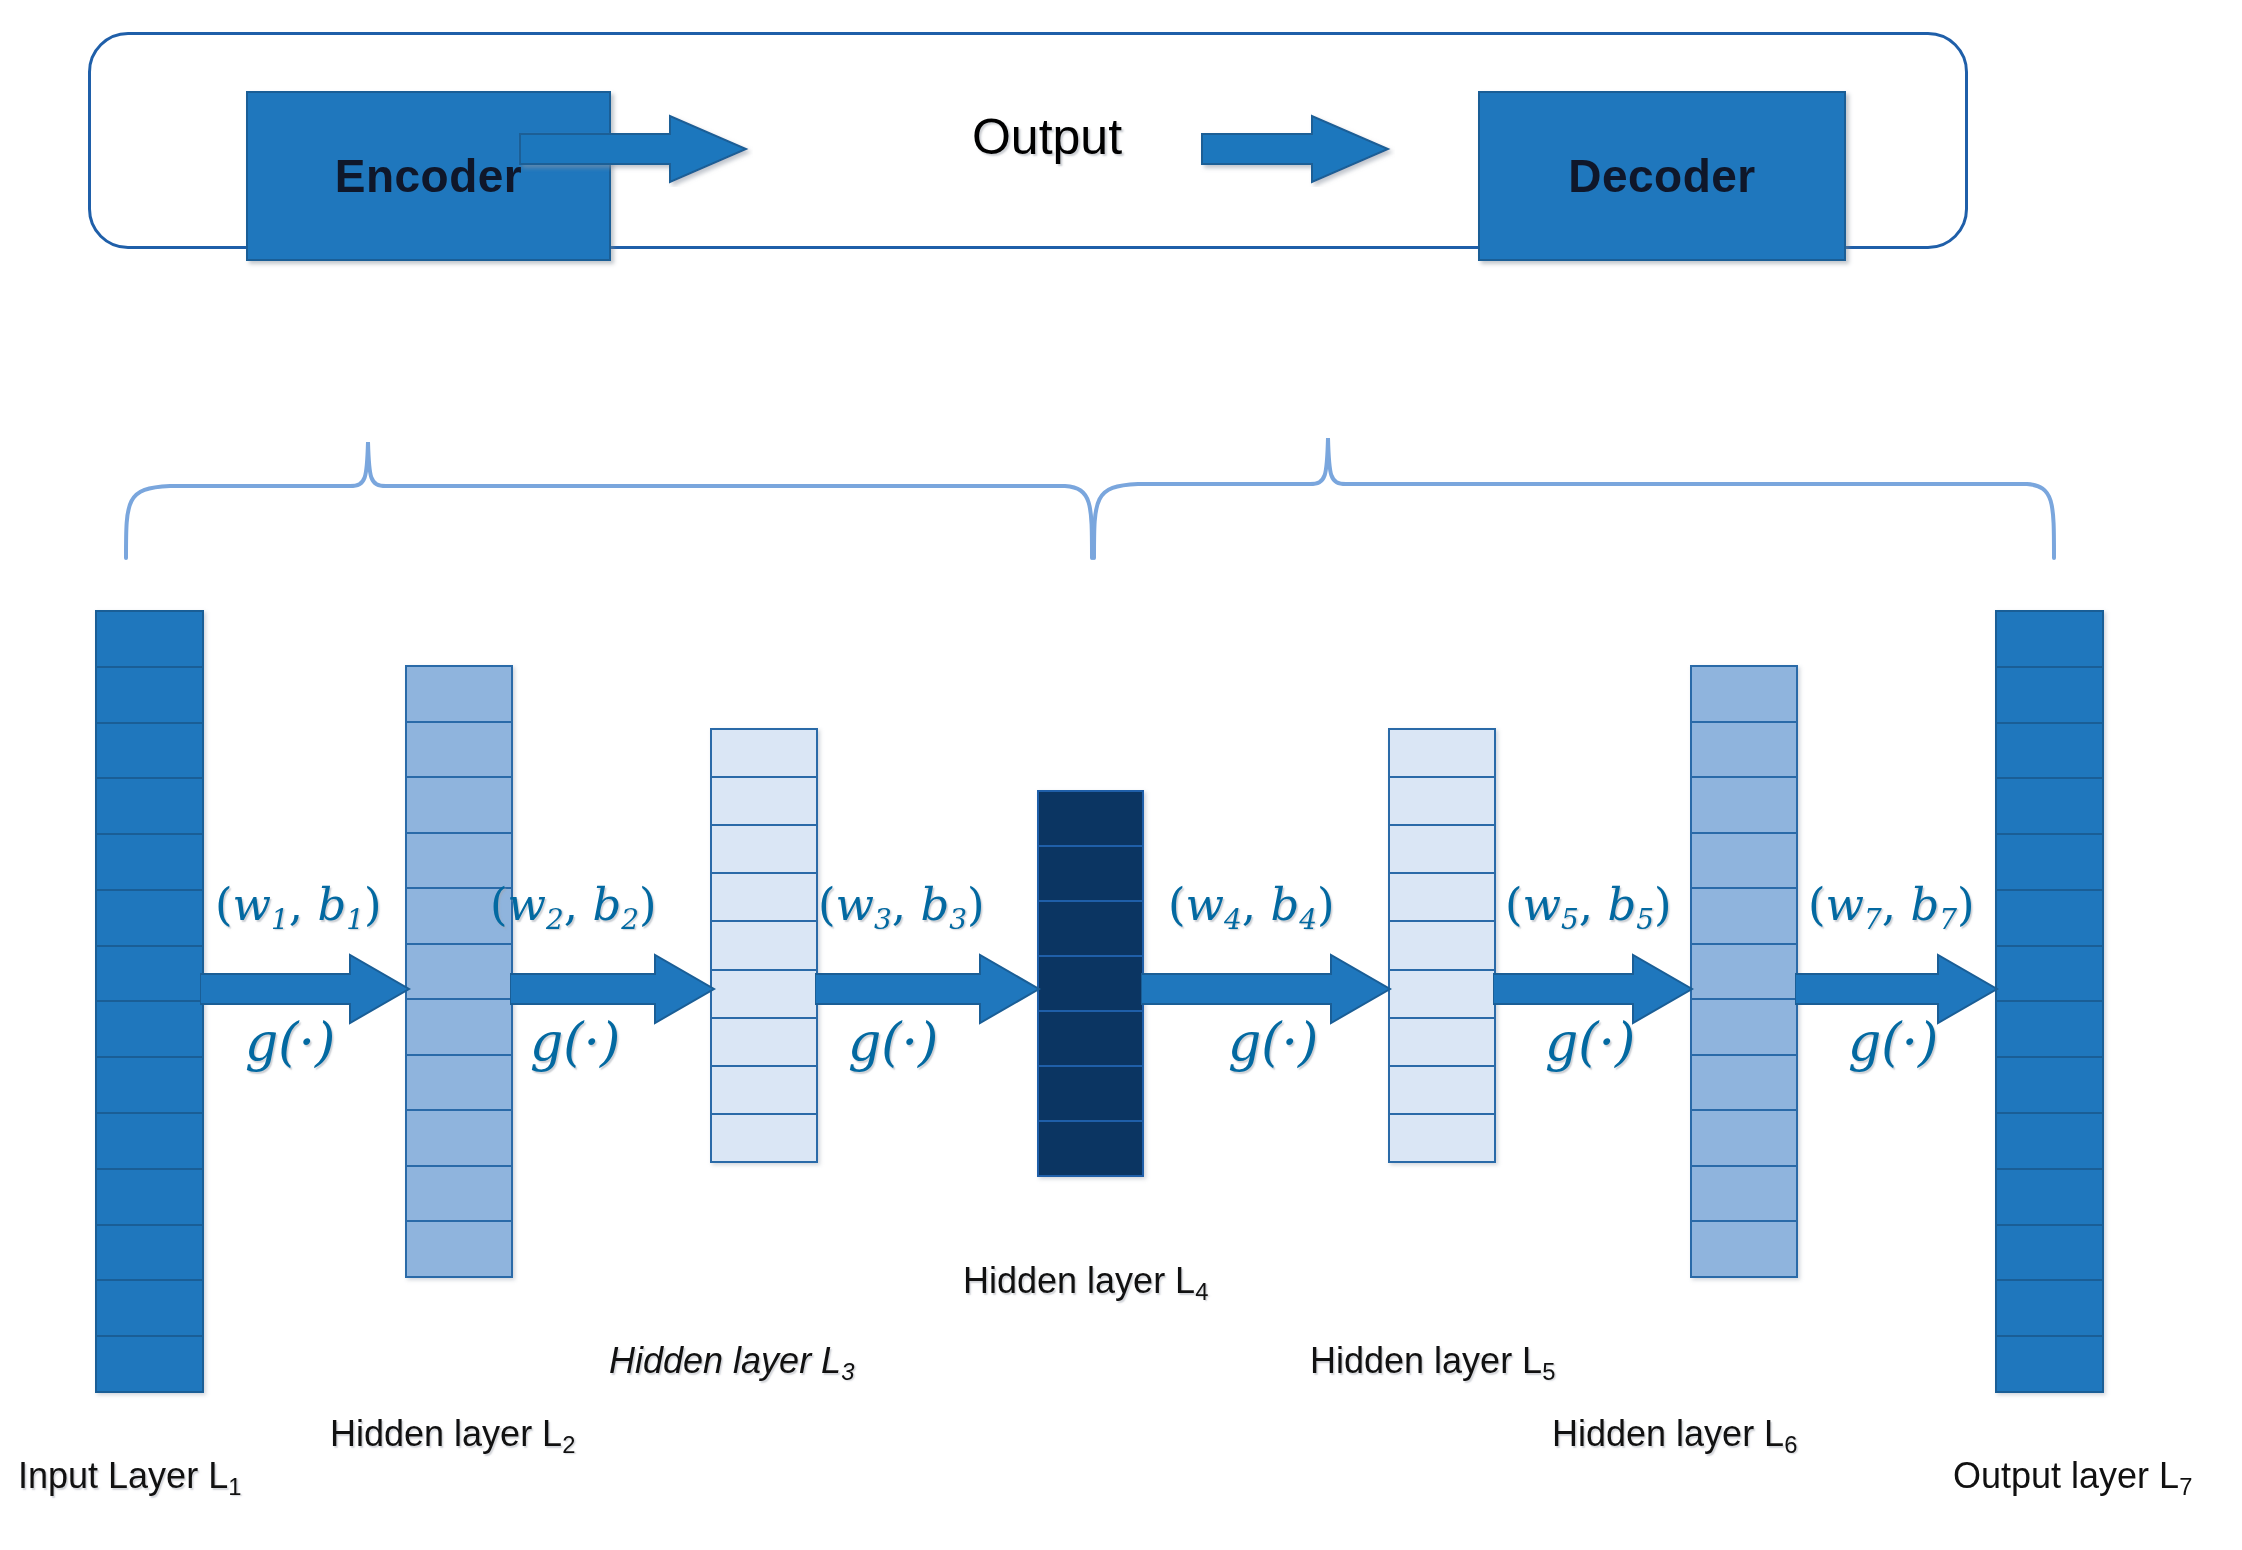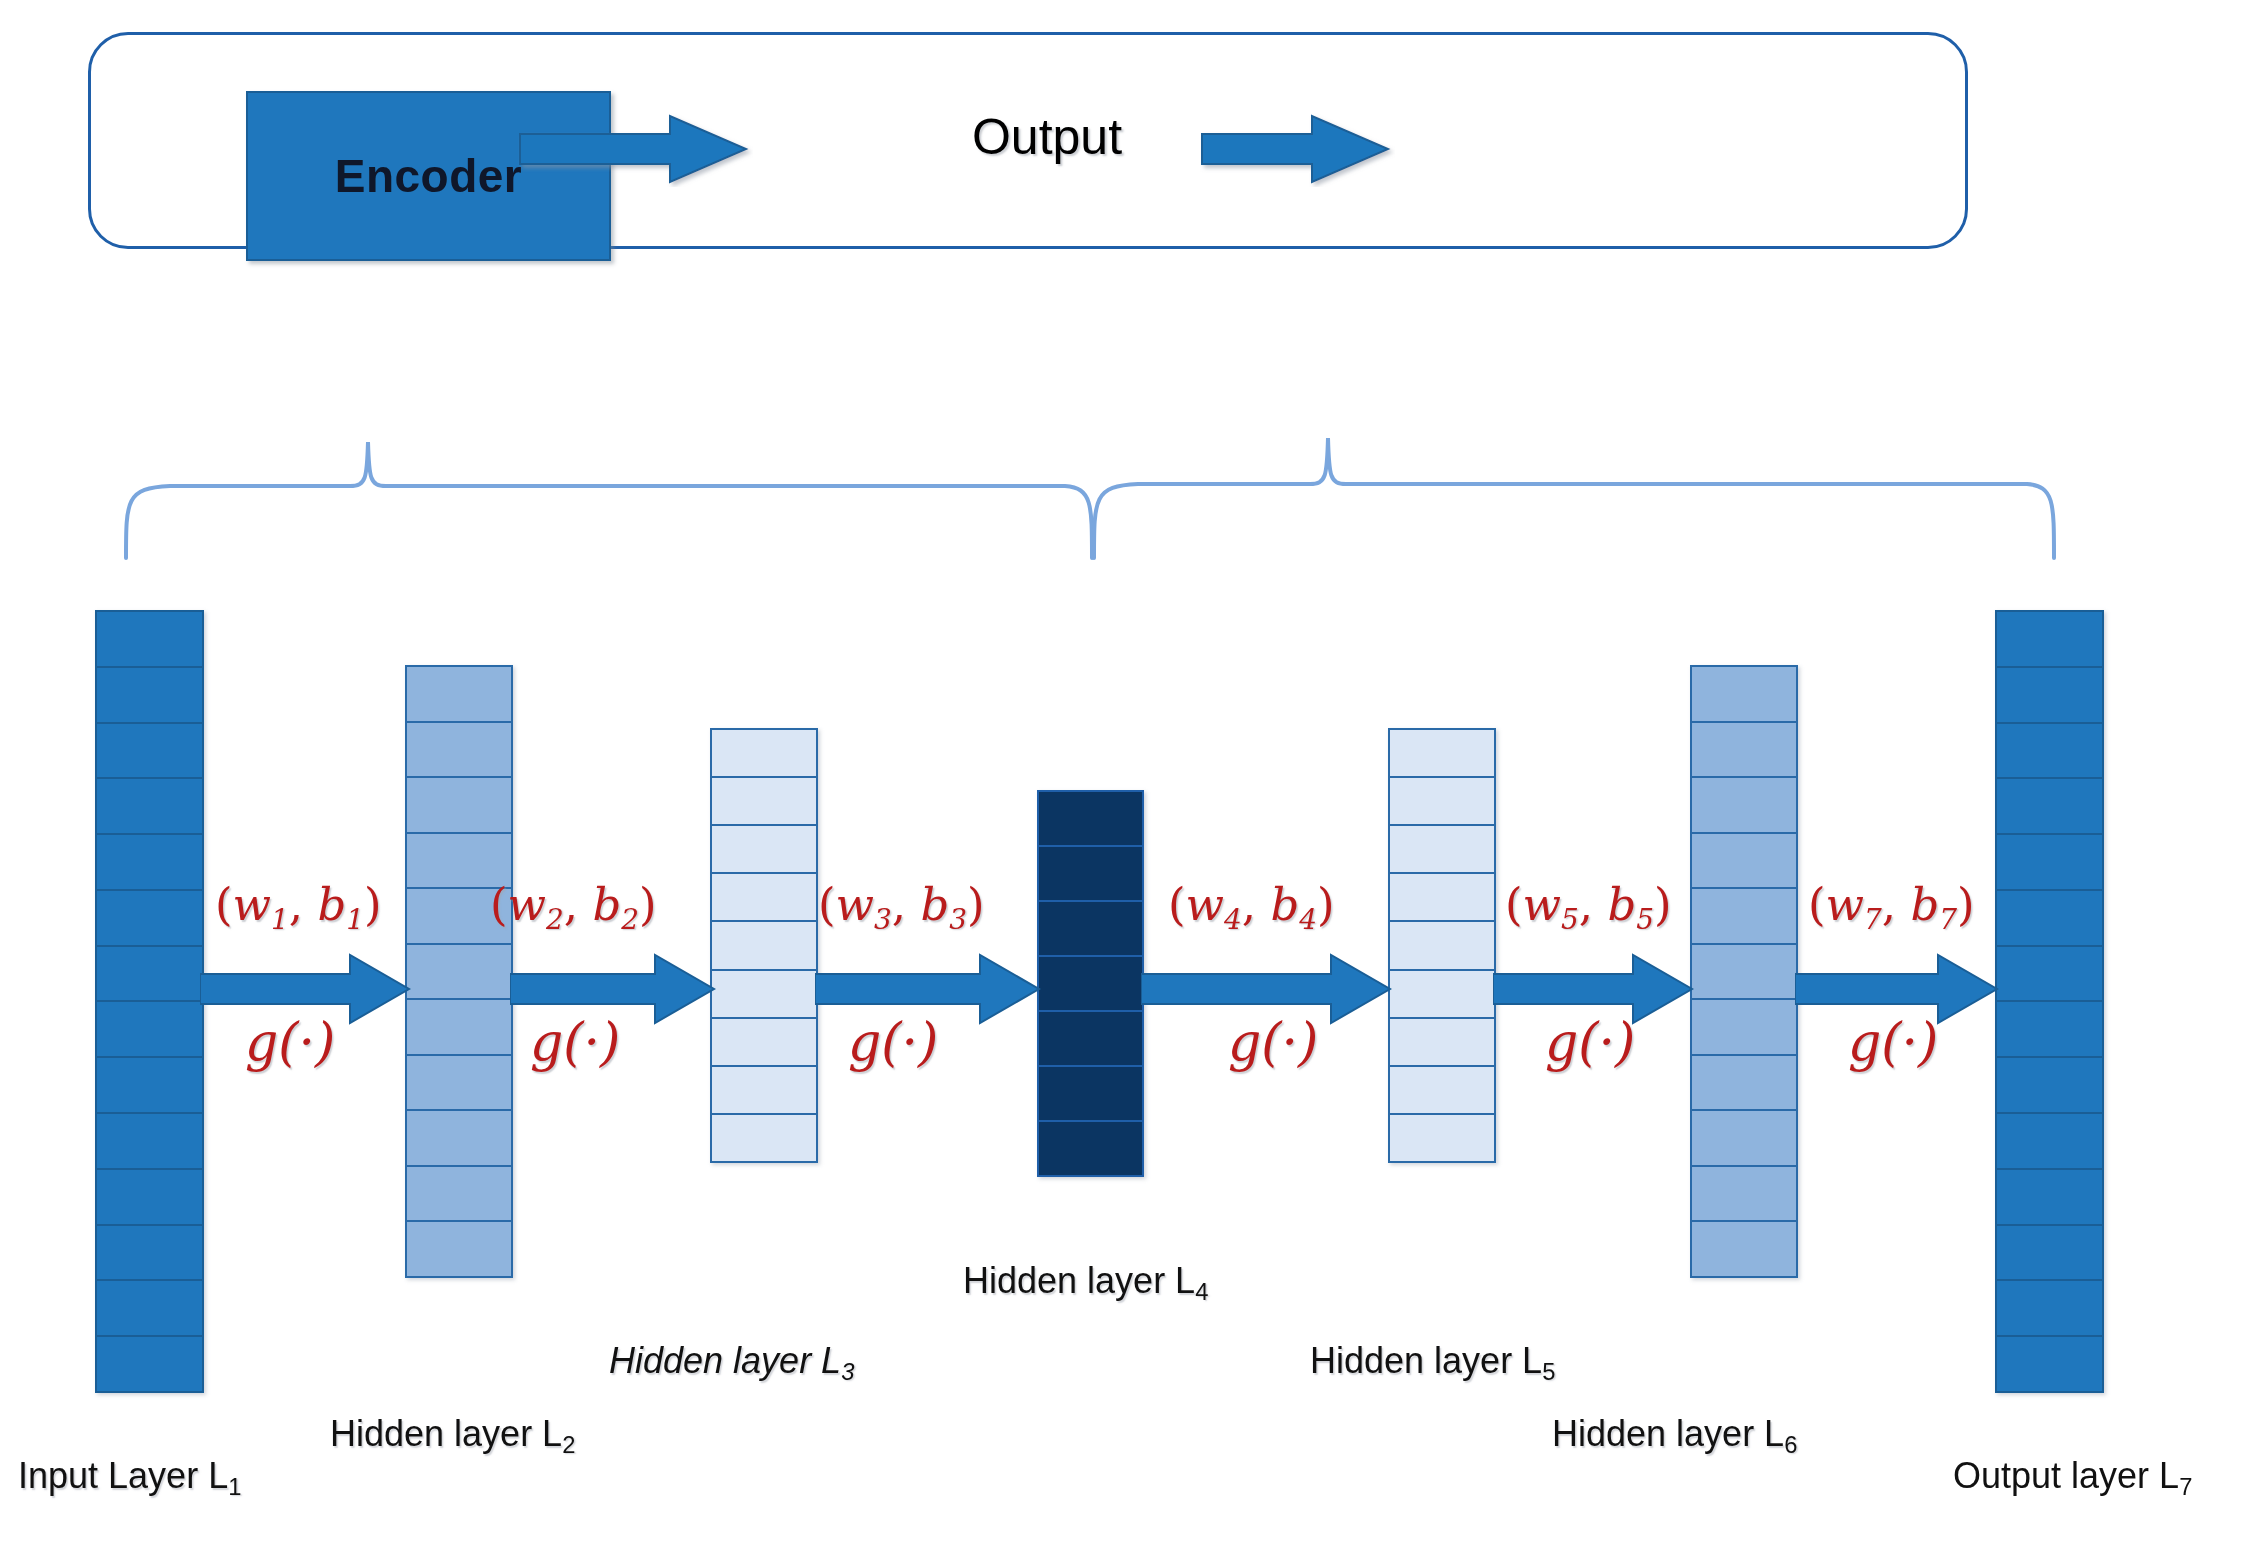--- a/index.html
+++ b/index.html
@@ -86,21 +86,21 @@
   .layer .cell:last-child { margin-bottom: 0; }
 
   
   .flow-arrow { position: absolute; }
 
   
   .math {
     position: absolute;
     font-family: "DejaVu Serif", serif;
     font-style: italic;
-    color: #b91c1c;
+    color: #0369a1;
     white-space: nowrap;
     text-shadow: 1.5px 1.5px 1.5px rgba(160,165,175,0.55);
   }
   .wb { font-size: 45px; }
   .gdot { font-size: 52px; }
   .wb .sub, .gdot .sub {
     font-size: 0.62em;
     vertical-align: -0.32em;
     font-style: italic;
   }
@@ -123,20 +123,21 @@
 </style>
 </head>
 <body>
 
 <div id="stage">
 
   <div class="summary-panel">
 
     <div class="block-box encoder-box">Encoder</div>
 
+    <div class="block-box decoder-box">Decoder</div>
   </div>
 
   <svg class="top-arrow" style="left:518px; top:112px;" width="235" height="75">
     <defs>
       <filter id="sh1" x="-30%" y="-40%" width="180%" height="200%">
         <feDropShadow dx="3" dy="3" stdDeviation="2" flood-color="#8d95a3" flood-opacity="0.55"></feDropShadow>
       </filter>
     </defs>
     <polygon points="2,22 152,22 152,4 228,37 152,70 152,52 2,52" fill="#1f77bd" stroke="#1a5e96" stroke-width="2" filter="url(#sh1)"></polygon>
   </svg>

